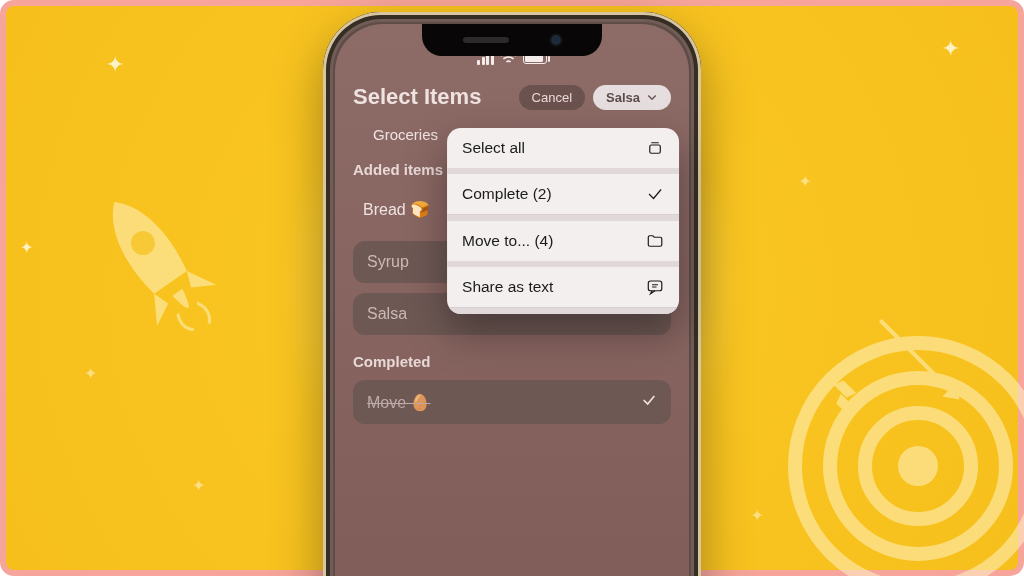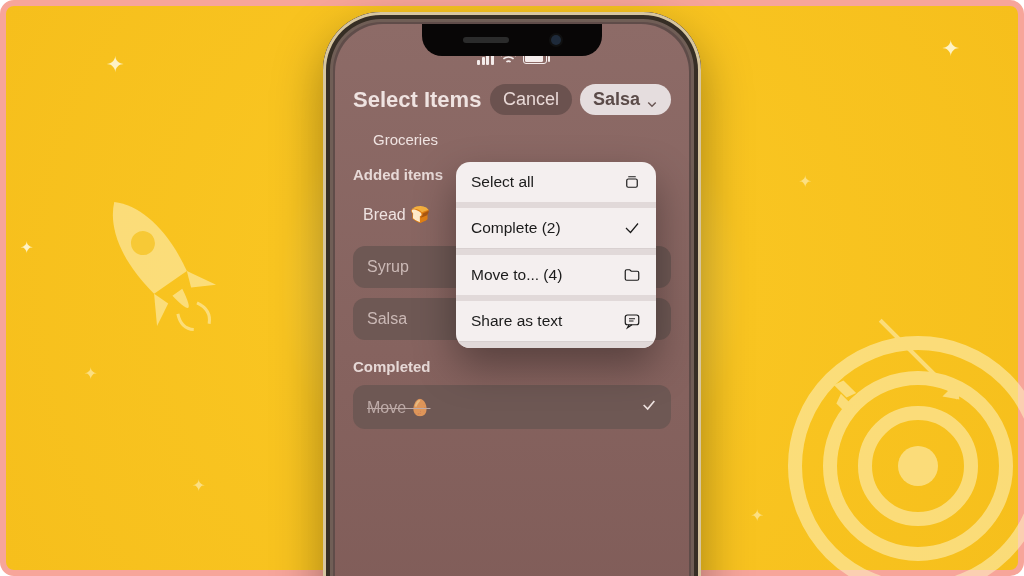--- a/index.html
+++ b/index.html
@@ -62,38 +62,38 @@
   .bars { display:inline-flex; align-items:flex-end; gap:1.5px; }
   .bars i { width:3px; background:#f4eceb; display:inline-block; border-radius:1px;}
   .bars i:nth-child(1){height:5px} .bars i:nth-child(2){height:8px} .bars i:nth-child(3){height:11px} .bars i:nth-child(4){height:14px}
   .battery { width:24px; height:12px; border:1.5px solid #f4eceb; border-radius:3px; position:relative;}
   .battery:after{content:"";position:absolute;right:-4px;top:3px;width:2px;height:6px;background:#f4eceb;border-radius:1px;}
   .battery i{position:absolute;left:1px;top:1px;bottom:1px;width:18px;background:#f4eceb;border-radius:1.5px;}
 
   .app { position:absolute; left:0; right:0; top:46px; bottom:0; padding:14px 18px 0; color:#efe3e1; }
   .navrow { display:flex; align-items:center; justify-content:space-between; gap:4px; }
   .title { font-size:22px; font-weight:700; }
-  .pill { padding:5px 13px; border-radius:16px; font-size:18px; font-weight:500; display:inline-flex; align-items:center; gap:6px; }
+  .pill { padding:5px 13px; border-radius:16px; font-size:13px; font-weight:500; display:inline-flex; align-items:center; gap:6px; }
   .cancel { background:#6b524f; color:#e9d9d7; }
   .more { background:#e5ddde; color:#5b4b49; font-weight:600; }
   .chev { width:12px; height:12px; }
   .chev svg{width:12px;height:12px;stroke:#6b5856;stroke-width:2;fill:none;}
 
   .listname { font-size:15px; font-weight:400; margin:16px 0 4px 20px; }
   .section { font-size:15px; font-weight:600; opacity:.92; margin-top:18px; margin-bottom:10px; }
   .item { display:flex; align-items:center; gap:10px; padding:12px 14px; border-radius:12px; font-size:16px; margin-bottom:10px; }
   .item.plain { padding-left:10px; }
   .item.box { background:#6e5854; color:#cbb9b6; }
   .item .chk { margin-left:auto; }
   .strike { text-decoration:line-through; opacity:.85; }
 
   
   .menu {
-    position:absolute; top:156px; left:50%; transform:translateX(-28%);
-    width:200px; background:#f4efef; border-radius:14px;
+    position:absolute; top:122px; left:50%; transform:translateX(-28%);
+    width:232px; background:#f4efef; border-radius:14px;
     box-shadow:0 18px 40px rgba(0,0,0,.35);
     overflow:hidden; z-index:10; color:#1b1b1b; font-size:15.5px;
   }
   .menu .row { display:flex; align-items:center; justify-content:space-between; gap:12px; padding:11px 15px; cursor:pointer; }
   .menu .sep { height:1px; background:#d8d0d0; }
   .menu .bigsep { height:6px; background:#e1d9d9; }
   .menu .danger { color:#e0392f; }
   .micon { width:18px; height:18px; flex:0 0 18px; }
   .micon svg { width:18px; height:18px; stroke:#1b1b1b; stroke-width:1.6; fill:none; }
   .micon.danger svg { stroke:#e0392f; }

